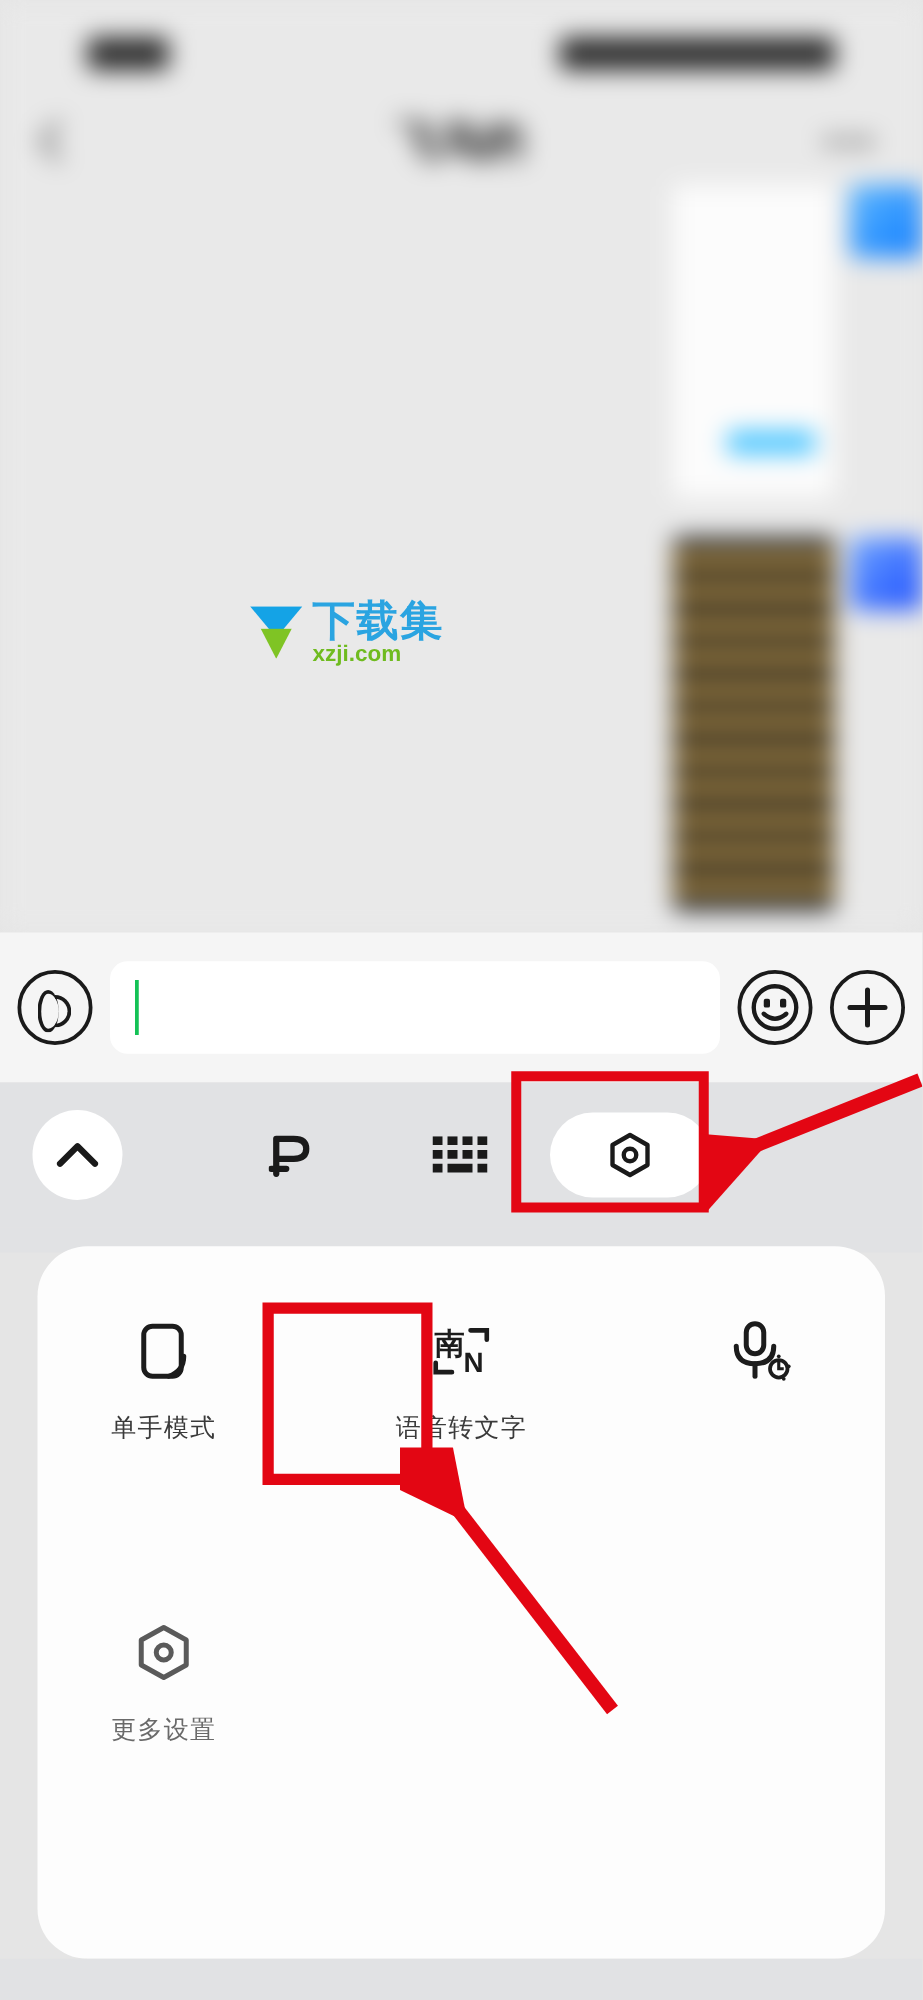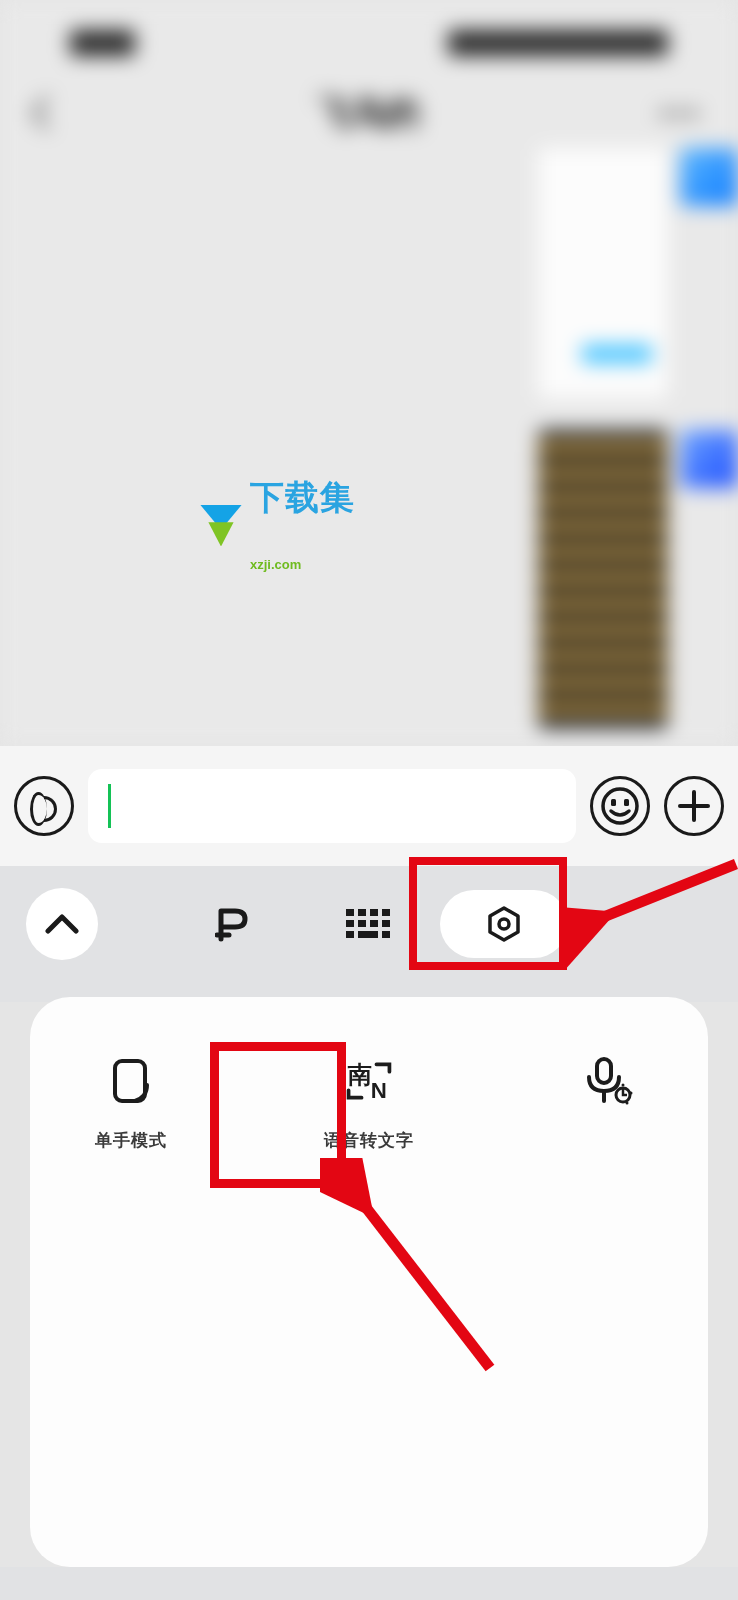--- a/index.html
+++ b/index.html
@@ -52,21 +52,21 @@
     background:#14a3e6;
     clip-path:polygon(0 0,100% 0,50% 60%);
   }
   .watermark .arrow::after{
     content:""; position:absolute; left:20%; top:42%; width:60%; height:58%;
     background:#7fc424;
     clip-path:polygon(0 0,100% 0,50% 100%);
   }
   .watermark .txt { display:flex; flex-direction:column; line-height:1; }
   .watermark .txt .cn { color:#2aa4e1; }
-  .watermark .txt .en { color:#6fbb1f; font-size:13px; font-weight:600; letter-spacing:0;margin-top:44px; }
+  .watermark .txt .en { color:#6fbb1f; font-size:18px; font-weight:600; letter-spacing:0; }
 
   
   .input-bar {
     position:absolute; left:0; top:746px; width:738px; height:120px;
     background:#f5f5f5; display:flex; align-items:center; padding:0 14px; gap:14px;
   }
   .circle-btn {
     width:60px; height:60px; border-radius:50%;
     border:3.5px solid #1a1a1a; display:flex; align-items:center; justify-content:center;
     background:#f5f5f5; flex:0 0 auto;
@@ -124,21 +124,21 @@
     padding:58px 22px 0 22px;
   }
   .grid-row { display:flex; justify-content:space-between; }
   .setting-item {
     width:158px; display:flex; flex-direction:column; align-items:center; gap:22px;
   }
   .setting-icon {
     width:52px; height:52px; display:flex; align-items:center; justify-content:center;
     color:#1c1c1c;
   }
-  .setting-label { font-size:17px; color:#3a3a3a; font-weight:700; letter-spacing:1px; }
+  .setting-label { font-size:20px; color:#3a3a3a; font-weight:400; letter-spacing:1px; }
   .row2 { margin-top:140px; }
   .setting-item.more .setting-label { color:#6a6a6a; }
 
   .red-box-adjust {
     position:absolute;
     left:210px; top:1042px;
     width:136px; height:146px;
     border:9px solid #e30613;
     z-index:20; pointer-events:none;
   }
@@ -273,20 +273,31 @@
           <circle cx="42" cy="40" r="7" fill="none" stroke="#1c1c1c" stroke-width="3"></circle>
           <path d="M42 34 L42 40 L46 40" fill="none" stroke="#1c1c1c" stroke-width="2.5"></path>
           <circle cx="42" cy="30" r="1.5" fill="#1c1c1c"></circle>
             <circle cx="50" cy="38" r="1.5" fill="#1c1c1c"></circle>
             <circle cx="46" cy="48" r="1.5" fill="#1c1c1c"></circle>
         </svg>
       </div>
     </div>
   </div>
 
+  <div class="grid-row row2">
+    <div class="setting-item more">
+      <div class="setting-icon">
+        <svg width="48" height="48" viewBox="0 0 48 48">
+          <path d="M24 4 L42 14 L42 34 L24 44 L6 34 L6 14 Z" fill="none" stroke="#5a5a5a" stroke-width="4" stroke-linejoin="round"></path>
+          <circle cx="24" cy="24" r="6" fill="none" stroke="#5a5a5a" stroke-width="4"></circle>
+        </svg>
+      </div>
+      <span class="setting-label">更多设置</span>
+    </div>
+  </div>
 </div>
 
 <div class="bottom-fill"></div>
 
 <div class="red-box-settings"></div>
 <svg class="arrow-to-settings" viewBox="0 0 178 110">
   <defs>
     <marker id="ah1" markerWidth="12" markerHeight="12" refX="3" refY="6" orient="auto">
       <path d="M12 0 L0 6 L12 12 Z" fill="#e30613"></path>
     </marker>

